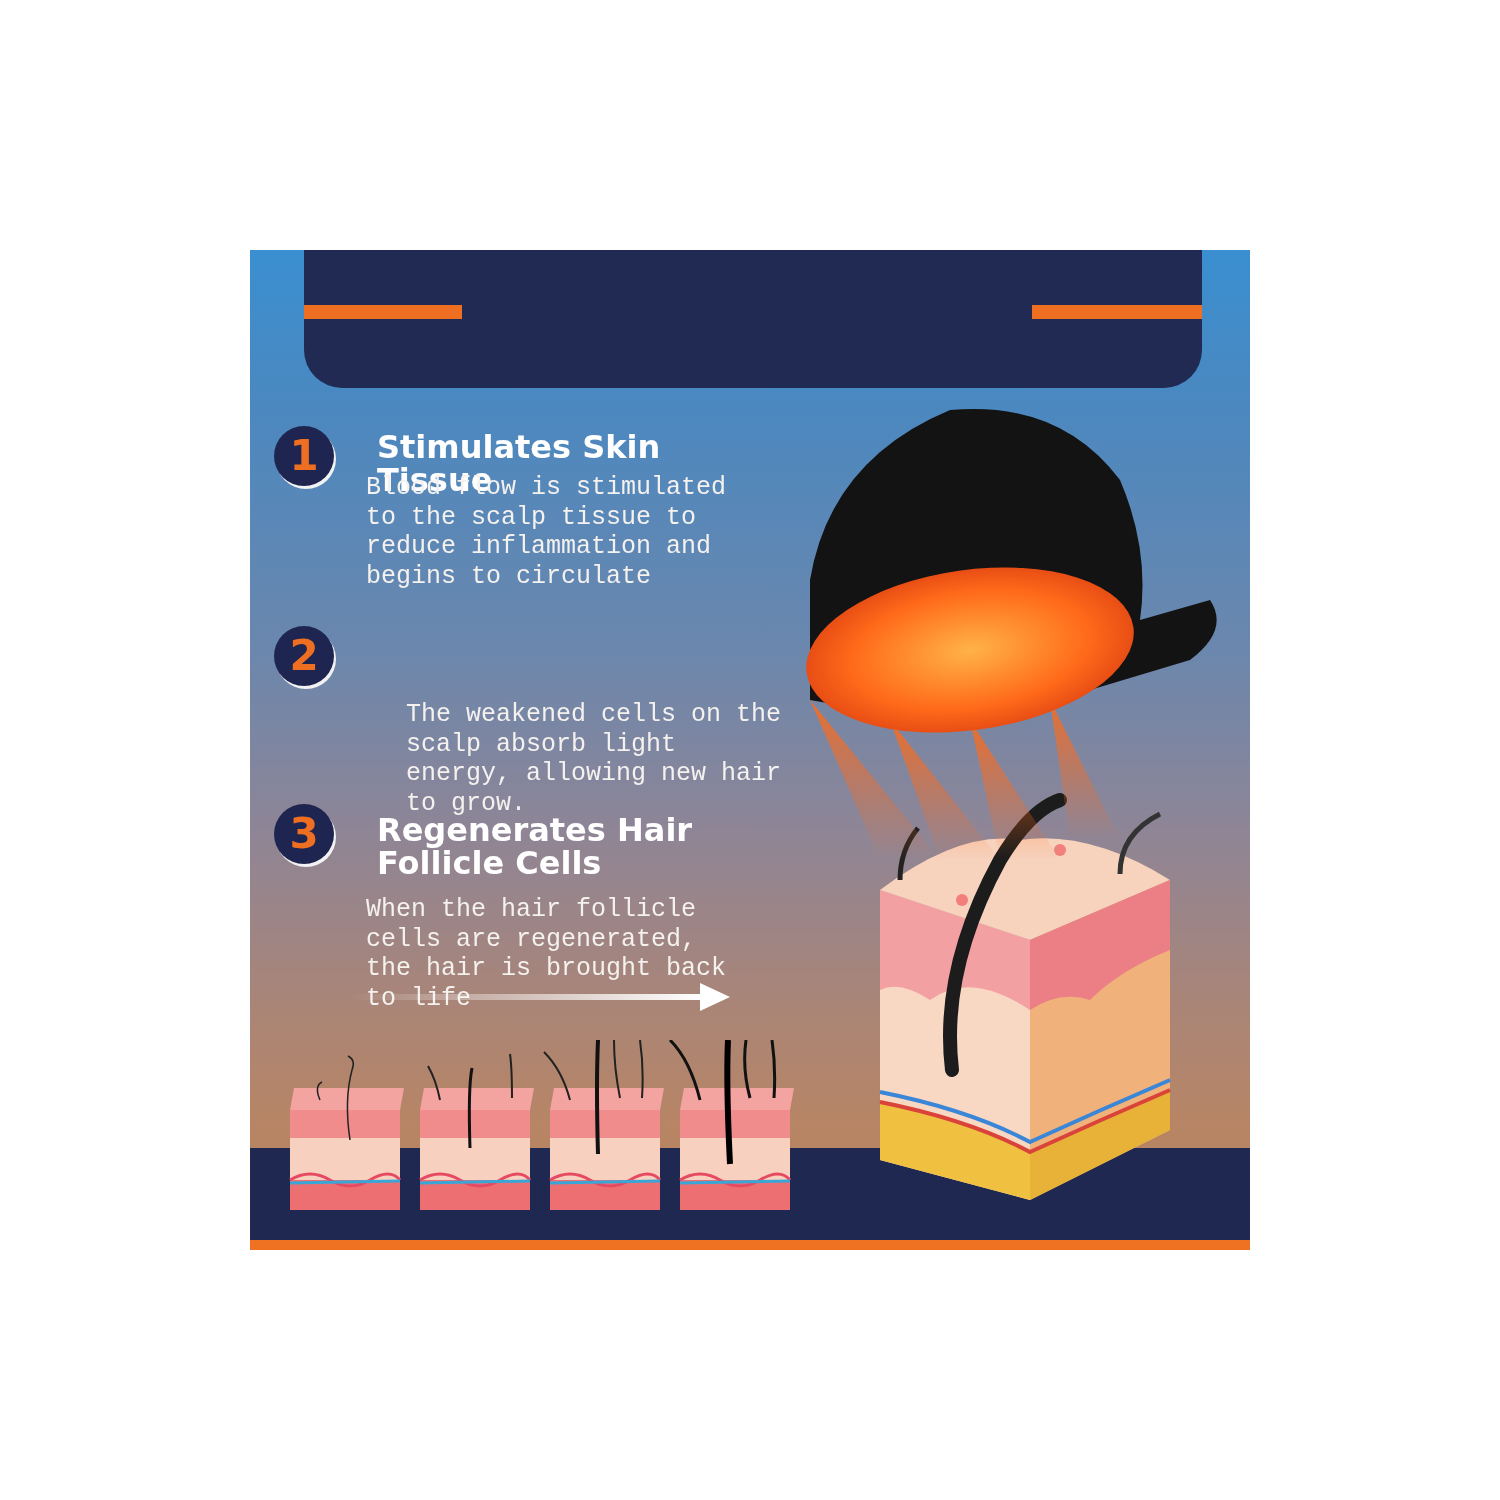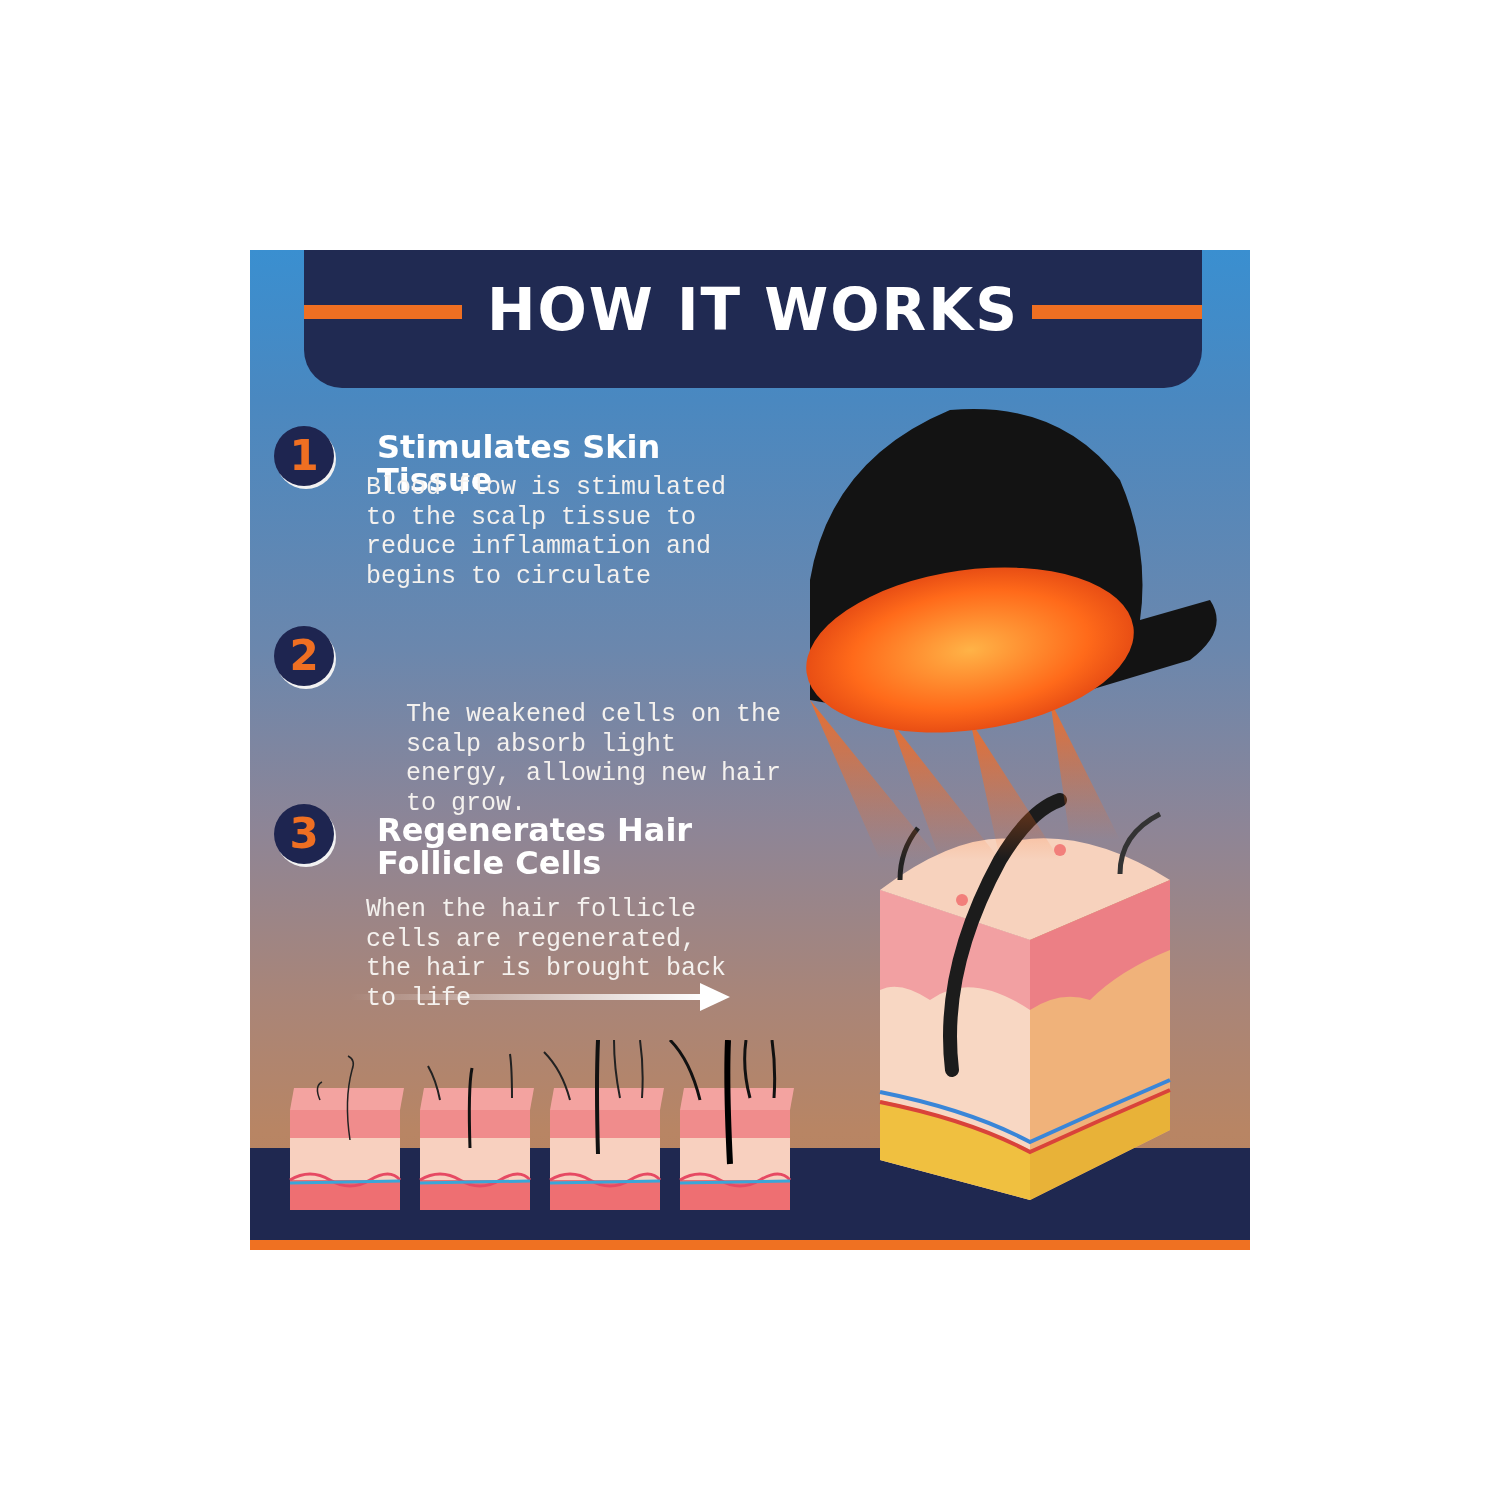--- a/index.html
+++ b/index.html
@@ -42,21 +42,20 @@
   .skin { position:absolute; left:620px; top:520px; width:310px; height:470px; }
 </style>
 </head>
 <body>
 
 <div class="panel">
 
   <div class="header">
     <div class="header-line left"></div>
     <div class="header-line right"></div>
-    <div class="title">HOW IT WORKS</div>
   </div>
 
   <div class="step" style="top:176px;height:170px;">
     <div class="badge">1</div>
     <div class="step-title" style="top:5px;">Stimulates Skin Tissue</div>
     <div class="step-desc" style="top:47px;">Blood flow is stimulated to the scalp tissue to reduce inflammation and begins to circulate</div>
   </div>
 
   <div class="step" style="top:376px;height:170px;">
     <div class="badge">2</div>

